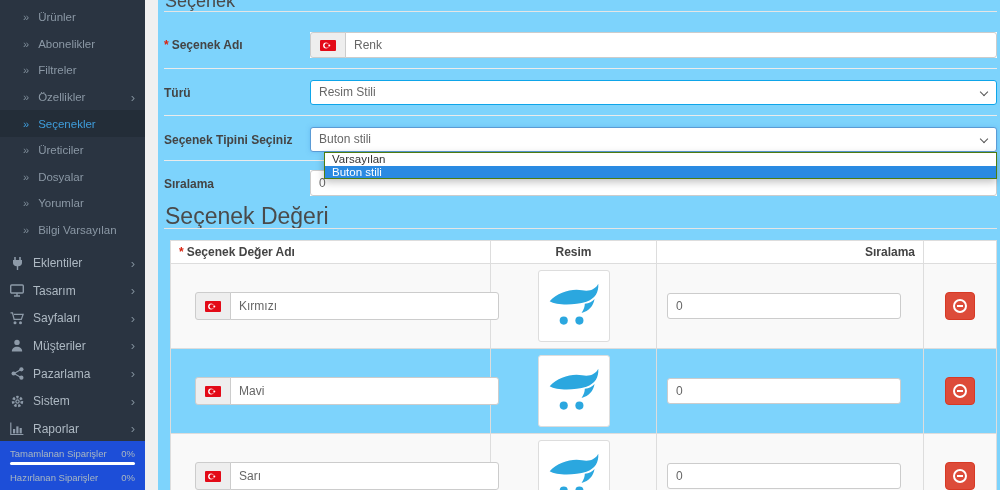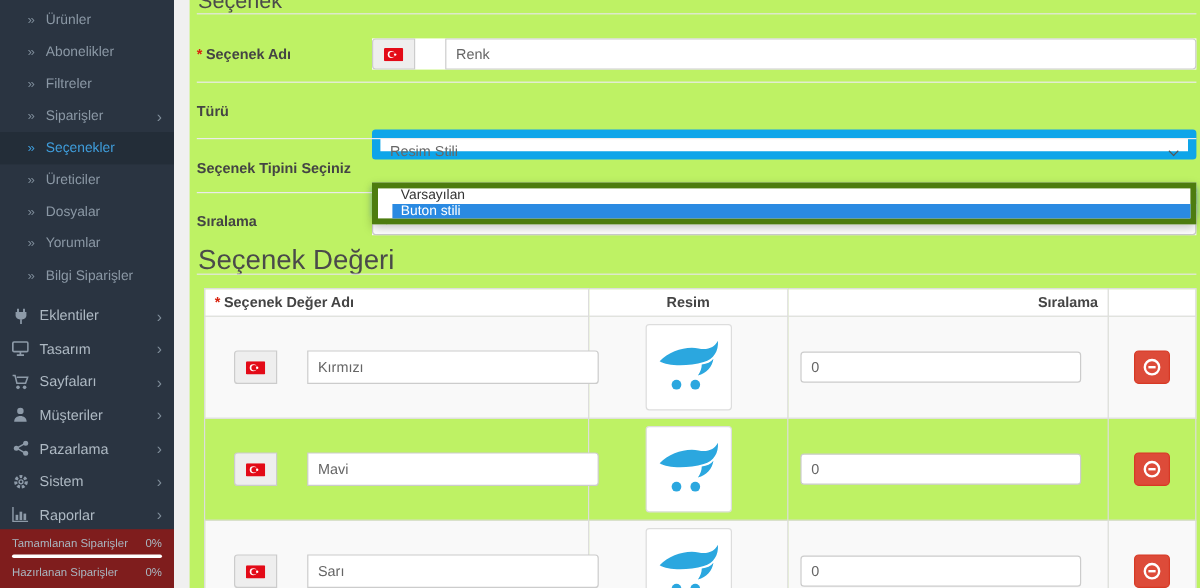--- a/index.html
+++ b/index.html
@@ -9,44 +9,44 @@
   
   .sidebar { position:absolute; left:0; top:0; width:145px; height:490px; background:#2a3441; }
   .sub-item { height:26.6px; display:flex; align-items:center; padding-left:23px; color:#8b98a5; font-size:11.5px; cursor:pointer; position:relative; }
   .sub-item .arr { margin-right:9px; font-size:11px; color:#7d8b98; }
   .sub-item.active { background:#232d38; color:#3f9ddb; }
   .sub-item.active .arr { color:#3f9ddb; }
   .sub-item .chev-r, .top-item .chev-r { position:absolute; right:10px; color:#7f8d99; font-size:13px; line-height:1; }
   .top-item { height:27.6px; display:flex; align-items:center; padding-left:9px; color:#aeb9c3; font-size:12px; cursor:pointer; position:relative; }
   .top-item .ic { width:16px; height:14px; margin-right:8px; display:flex; align-items:center; justify-content:center; }
   .top-item svg { display:block; }
-  .sb-stats { position:absolute; left:0; right:0; bottom:0; background:#7f1d1d; padding:7px 10px 4px 10px; }
+  .sb-stats { position:absolute; left:0; right:0; bottom:0; background:#1d4ed8; padding:7px 10px 4px 10px; }
   .stat-row { display:flex; justify-content:space-between; color:#a9b7c1; font-size:9.5px; margin-bottom:3px; }
   .stat-bar { height:3px; background:#ffffff; border-radius:2px; margin:2px 0 7px 0; }
 
   
-  .content { position:absolute; left:158px; top:0; right:0; bottom:0; background:#bef264; }
+  .content { position:absolute; left:158px; top:0; right:0; bottom:0; background:#7dd3fc; }
   .inner { position:absolute; left:6px; right:3px; top:0; bottom:0; }
   h1.page-title { position:absolute; top:-9px; left:1px; font-size:18px; font-weight:400; color:#4a4a4a; }
   .hr { position:absolute; left:0; right:0; height:1px; background:#e5e5e5; }
   .hr1 { top:11px; }
   .fg-line { position:absolute; left:0; right:0; height:1px; background:#ebebeb; }
   .lbl { position:absolute; left:0; width:136px; text-align:left; font-weight:bold; color:#444; font-size:12px; }
   .req { color:#d9230f; margin-right:3px; }
   .ctl { position:absolute; left:146px; right:0; background:#fff; }
   .txt-input { border:1px solid #ccc; border-radius:3px; height:26px; width:100%; padding:0 8px; font-size:12px; color:#666; font-family:inherit; background:#fff; }
-  .sel { border:7px solid #0ea5e9; border-radius:3px; height:25px; line-height:23px; padding:0 8px; font-size:12px; color:#666; cursor:pointer;margin-top:28px; }
+  .sel { border:1px solid #0ea5e9; border-radius:3px; height:25px; line-height:23px; padding:0 8px; font-size:12px; color:#666; cursor:pointer; }
   .sel .chev { position:absolute; right:9px; top:8px; width:6px; height:6px; border-right:1.6px solid #555; border-bottom:1.6px solid #555; transform:rotate(45deg); }
   .sel.focused { border-color:#5b9bd5; box-shadow:0 0 4px rgba(82,168,236,.5); }
-  .input-group { display:flex; width:100%;gap:26px; }
+  .input-group { display:flex; width:100%; }
   .ig-addon { width:36px; background:#eee; border:1px solid #ccc; border-radius:3px 0 0 3px; display:flex; align-items:center; justify-content:center; }
   .ig-addon svg { display:block; }
   .input-group .txt-input { border-radius:0 3px 3px 0; margin-left:-1px; flex:1; }
 
-  .dropdown-list { position:absolute; left:146px; right:0; top:152px; background:#fff; border:5px solid #4d7c0f; box-shadow:0 3px 8px rgba(0,0,0,.25); z-index:30;padding-left:12px; }
+  .dropdown-list { position:absolute; left:160px; right:0; top:152px; background:#fff; border:1px solid #4d7c0f; box-shadow:0 3px 8px rgba(0,0,0,.25); z-index:30; }
   .dd-opt { height:12.5px; line-height:12.5px; padding:0 7px; font-size:11.5px; color:#333; cursor:pointer; }
   .dd-opt.hl { background:#2a8ae2; color:#fff; }
 
   h2.section-title { position:absolute; top:203px; left:1px; font-size:23px; font-weight:400; color:#4a4a4a; }
   .hr2 { top:228px; }
 
   
   .val-table { position:absolute; top:240px; left:6px; right:0; border-collapse:collapse; width:calc(100% - 6px); table-layout:fixed; }
   .val-table th, .val-table td { border:1px solid #ddd; font-size:12px; color:#444; vertical-align:middle; }
   .val-table th { height:23px; padding:2px 8px; font-weight:bold; background:#fff;margin-left:32px; }
@@ -78,42 +78,42 @@
   <div class="sub-item">
     <span class="arr">»</span>
     <span>Abonelikler</span>
   </div>
   <div class="sub-item">
     <span class="arr">»</span>
     <span>Filtreler</span>
   </div>
   <div class="sub-item">
     <span class="arr">»</span>
-    <span>Siparişler</span>
+    <span>Özellikler</span>
     <span class="chev-r">›</span>
   </div>
   <div class="sub-item active">
     <span class="arr">»</span>
     <span>Seçenekler</span>
   </div>
   <div class="sub-item">
     <span class="arr">»</span>
     <span>Üreticiler</span>
   </div>
   <div class="sub-item">
     <span class="arr">»</span>
     <span>Dosyalar</span>
   </div>
   <div class="sub-item">
     <span class="arr">»</span>
     <span>Yorumlar</span>
   </div>
   <div class="sub-item">
     <span class="arr">»</span>
-    <span>Bilgi Siparişler</span>
+    <span>Bilgi Varsayılan</span>
   </div>
 
   <div style="height:6px"></div>
 
   <div class="top-item">
     <span class="ic">
       <svg width="13" height="13" viewBox="0 0 13 13">
           <path d="M4 0v3M9 0v3" stroke="#8d9aa8" stroke-width="1.6"></path>
           <path d="M2 3h9v3c0 2-1.6 3.2-3.6 3.2h-1.8C3.6 9.2 2 8 2 6z" fill="#8d9aa8"></path>
           <path d="M6.5 9v4" stroke="#8d9aa8" stroke-width="1.4"></path>

